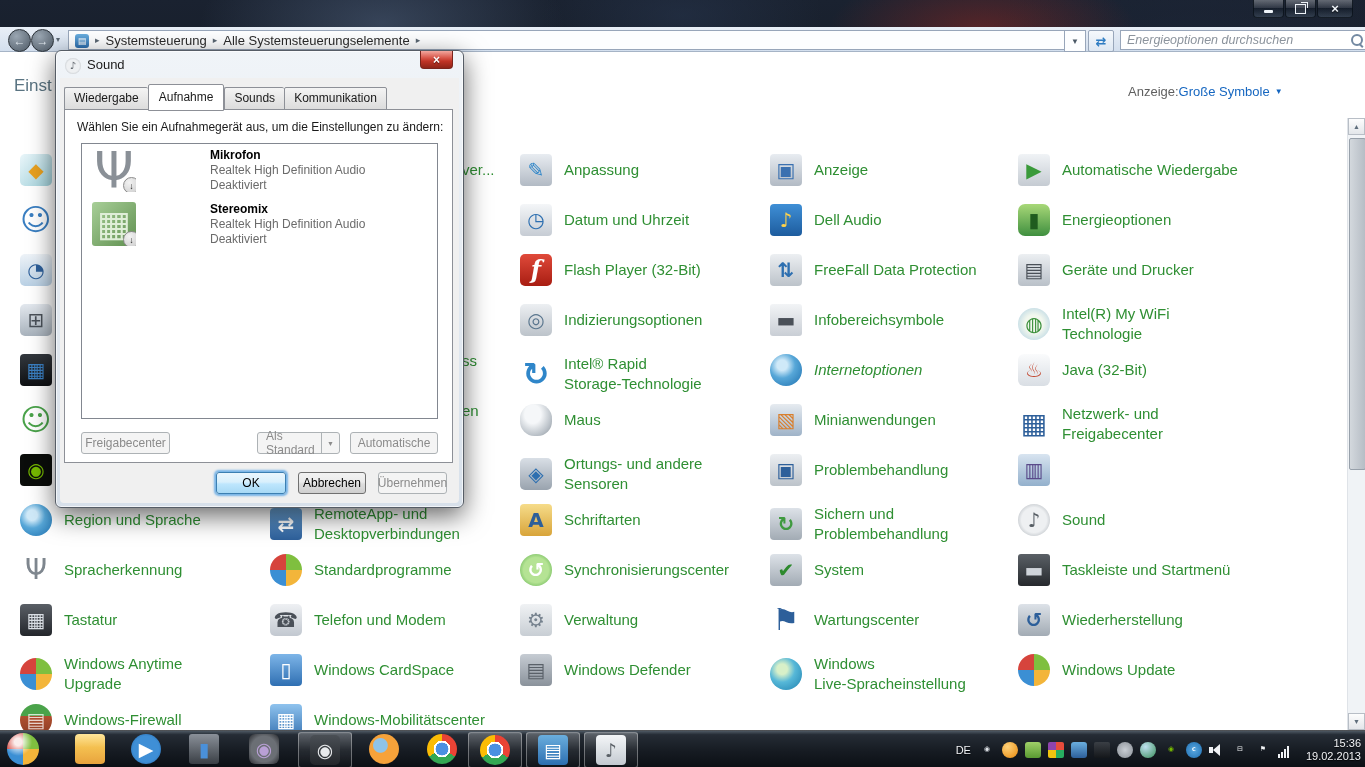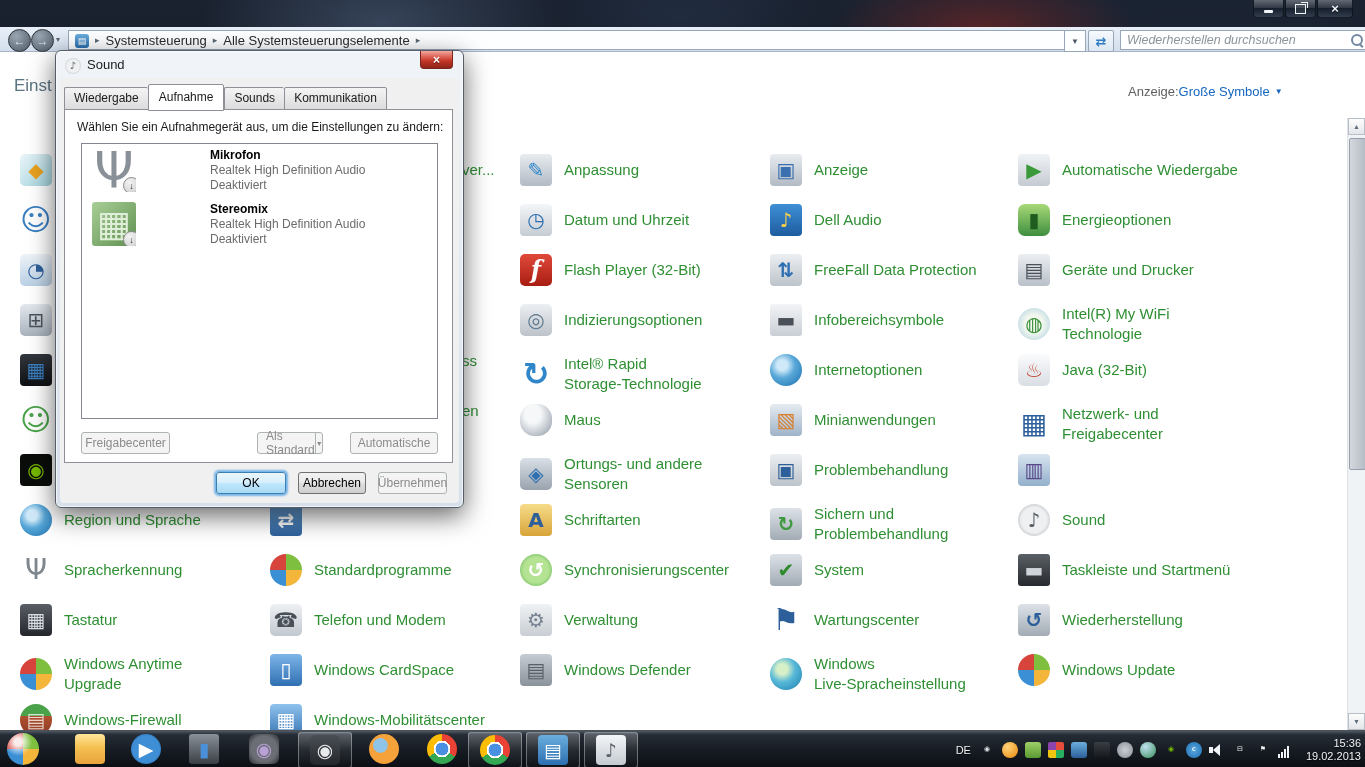--- a/index.html
+++ b/index.html
@@ -156,21 +156,21 @@
         </span></span>
     <span class="crumb-sep">▸</span>
     <span class="crumb">Systemsteuerung</span>
     <span class="crumb-sep">▸</span>
     <span class="crumb">Alle Systemsteuerungselemente</span>
     <span class="crumb-sep">▸</span>
   </div>
   <div id="addrcaret">▼</div>
   <div id="refresh">⇄</div>
   <div id="searchbox">
-    <span id="search-ph">Wiederherstellen durchsuchen</span>
+    <span id="search-ph">Energieoptionen durchsuchen</span>
     <span class="mag">
         <span class="mag-c"></span>
         <span class="mag-h"></span>
       </span>
   </div>
 </div>
 
 <div id="content">
   <div id="heading">Einst</div>
   <div id="viewbar">
@@ -215,20 +215,24 @@
           <span class="glyph" style="color: rgba(255, 255, 255, 0.75); font-size: 20px;">▤</span>
         </span>
         <div class="cp-label">
           <div>Windows-Firewall</div>
         </div>
       </div>
       <div class="cp-item" style="left: 270px; top: 452px;">
         <span class="icon" style="width: 32px; height: 32px; background: linear-gradient(rgb(110, 168, 220), rgb(45, 95, 154)); border-radius: 4px;">
           <span class="glyph" style="color: rgb(255, 255, 255); font-size: 20px; font-weight: bold;">⇄</span>
         </span>
+        <div class="cp-label">
+          <div>RemoteApp- und</div>
+          <div>Desktopverbindungen</div>
+        </div>
       </div>
       <div class="cp-item" style="left: 270px; top: 502px; justify-content: center;">
         <span class="icon" style="width: 32px; height: 32px; background: conic-gradient(rgb(127, 191, 63) 0deg, rgb(127, 191, 63) 90deg, rgb(243, 181, 58) 90deg, rgb(243, 181, 58) 180deg, rgb(59, 143, 212) 180deg, rgb(59, 143, 212) 270deg, rgb(214, 68, 60) 270deg, rgb(214, 68, 60) 360deg); border-radius: 50%;"></span>
         <div class="cp-label">
           <div>Standardprogramme</div>
         </div>
       </div>
       <div class="cp-item" style="left: 270px; top: 552px;">
         <span class="icon" style="width: 32px; height: 32px; background: linear-gradient(rgb(238, 240, 243), rgb(194, 200, 208)); border-radius: 5px;">
           <span class="glyph" style="color: rgb(74, 80, 88); font-size: 20px;">☎</span>
@@ -366,21 +370,21 @@
         </div>
       </div>
       <div class="cp-item" style="left: 770px; top: 252px;">
         <span class="icon" style="width: 32px; height: 32px; background: linear-gradient(rgb(242, 244, 246), rgb(201, 206, 213)); border-radius: 3px;">
           <span class="glyph" style="color: rgb(74, 80, 88); font-size: 20px;">▬</span>
         </span>
         <div class="cp-label">
           <div>Infobereichsymbole</div>
         </div>
       </div>
-      <div class="cp-item" style="left: 770px; top: 302px;">
+      <div class="cp-item" style="left: 770px; top: 302px; font-style: italic;">
         <span class="icon" style="width: 32px; height: 32px; background: radial-gradient(circle at 38% 35%, rgb(207, 233, 248) 0px, rgb(207, 233, 248) 18%, rgb(87, 167, 216) 45%, rgb(29, 111, 174) 100%); border-radius: 50%;"></span>
         <div class="cp-label">
           <div>Internetoptionen</div>
         </div>
       </div>
       <div class="cp-item" style="left: 770px; top: 352px;">
         <span class="icon" style="width: 32px; height: 32px; background: linear-gradient(rgb(230, 235, 240), rgb(159, 179, 200)); border-radius: 4px;">
           <span class="glyph" style="color: rgb(216, 127, 46); font-size: 20px;">▧</span>
         </span>
         <div class="cp-label">
@@ -593,21 +597,21 @@
                 <span class="glyph" style="color: rgb(223, 238, 216); font-size: 36px;">▦</span>
               </span>
               <span class="dev-badge">↓</span>
             </span>
             <div class="dev-name">Stereomix</div>
             <div class="dev-desc">Realtek High Definition Audio</div>
             <div class="dev-status">Deaktiviert</div>
           </div>
         </div>
       <div class="btn disabled" style="left:16px;top:322px;width:89px">Freigabecenter</div>
-      <div class="btn disabled" style="left:192px;top:322px;width:66px;justify-content:flex-start;padding-left:8px">
+      <div class="btn disabled" style="left:192px;top:322px;width:83px;justify-content:flex-start;padding-left:8px">
         <span style="flex:1">Als Standard</span>
         <span class="split-caret">▼</span>
       </div>
       <div class="btn disabled" style="left:285px;top:322px;width:88px">Automatische</div>
     </div>
     <div class="btn focusdef" style="left:156px;top:394px;width:70px">OK</div>
     <div class="btn" style="left:238px;top:394px;width:68px">Abbrechen</div>
     <div class="btn disabled" style="left:318px;top:394px;width:69px">Übernehmen</div>
   </div>
 </div>

